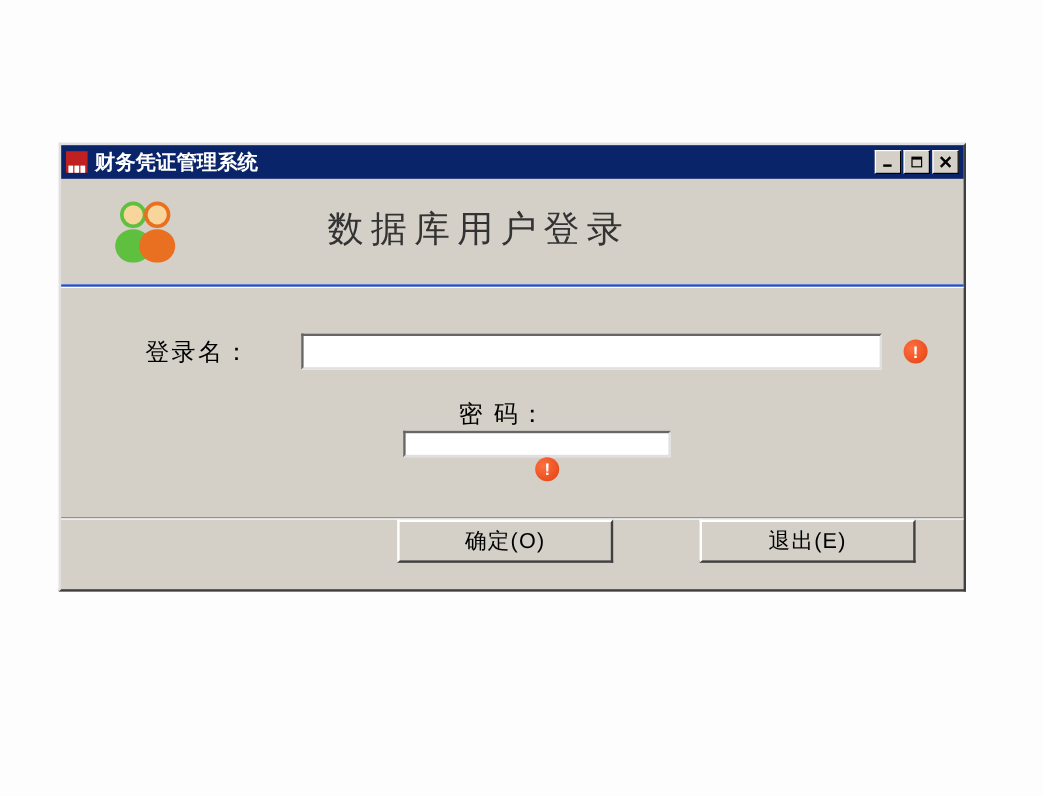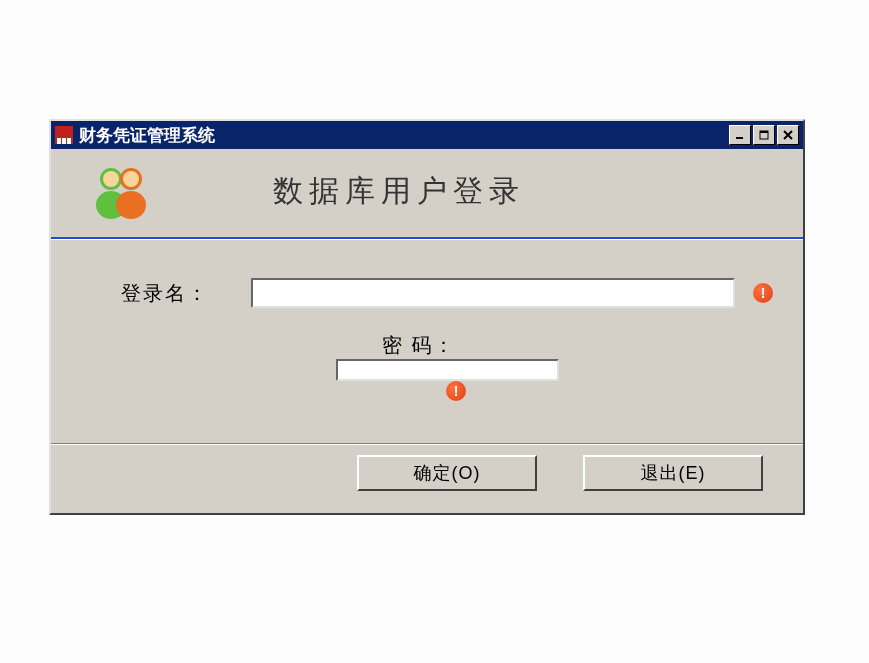--- a/index.html
+++ b/index.html
@@ -99,21 +99,21 @@
     .header-title {
       font-size: 30px;
       letter-spacing: 6px;
       color: #333;
       font-weight: normal;
     }
     .divider-light {
       border-top: 1px solid #fff;
     }
     .form-section {
-      padding: 38px 30px 42px 70px;
+      padding: 38px 30px 30px 70px;
       border-bottom: 1px solid #808080;
     }
     .form-row {
       display: flex;
       align-items: center;
       margin-bottom: 24px;
     }
     .form-row:last-child {
       margin-bottom: 0;
       flex-direction: column;
@@ -145,24 +145,24 @@
       border-radius: 50%;
       display: flex;
       align-items: center;
       justify-content: center;
       color: #fff;
       font-weight: bold;
       font-size: 14px;
       flex-shrink: 0;
     }
     .button-section {
-      padding: 10px 40px 22px 40px;
+      padding: 0 40px 22px 40px;
       display: flex;
       justify-content: flex-end;
-      gap: 46px;
+      gap: 72px;
     }
     .dialog-btn {
       width: 180px;
       height: 36px;
       background: #d4d0c8;
       border: 2px solid;
       border-top-color: #fff;
       border-left-color: #fff;
       border-right-color: #404040;
       border-bottom-color: #404040;

